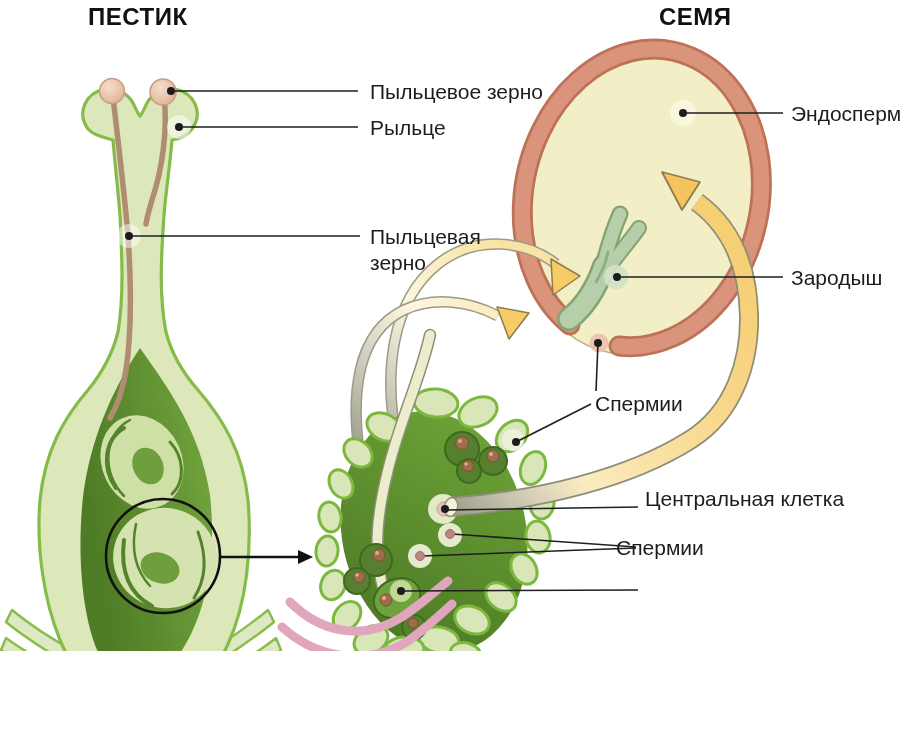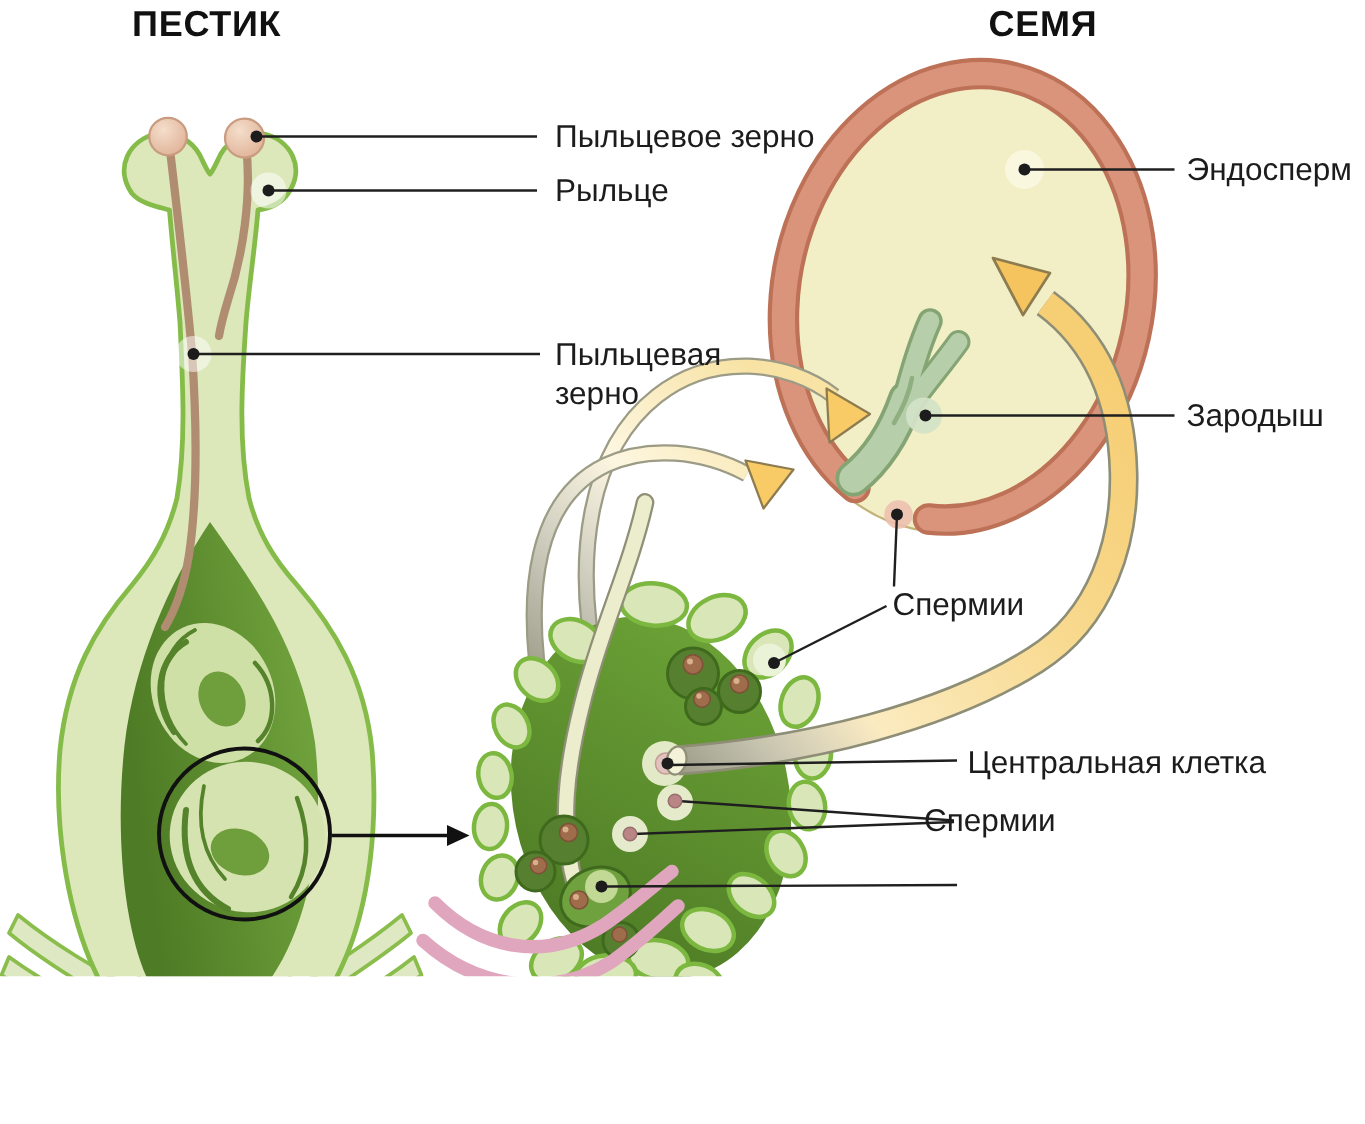--- a/index.html
+++ b/index.html
@@ -250,15 +250,15 @@
 
   <div class="title" style="left:88px;top:3px;">ПЕСТИК</div>
   <div class="title" style="left:659px;top:3px;">СЕМЯ</div>
 
   <div class="lbl" style="left:370px;top:79px;">Пыльцевое зерно</div>
   <div class="lbl" style="left:370px;top:115px;">Рыльце</div>
   <div class="lbl wrap" style="left:370px;top:224px;">Пыльцевая зерно</div>
   <div class="lbl" style="left:791px;top:101px;text-align:right;">Эндосперм</div>
   <div class="lbl" style="left:791px;top:265px;text-align:center;">Зародыш</div>
   <div class="lbl" style="left:595px;top:391px;">Спермии</div>
-  <div class="lbl" style="left:645px;top:496px;">Центральная клетка</div>
+  <div class="lbl" style="left:645px;top:486px;">Центральная клетка</div>
   <div class="lbl" style="left:616px;top:535px;">Спермии</div>
 </div>
 
 </body></html>

